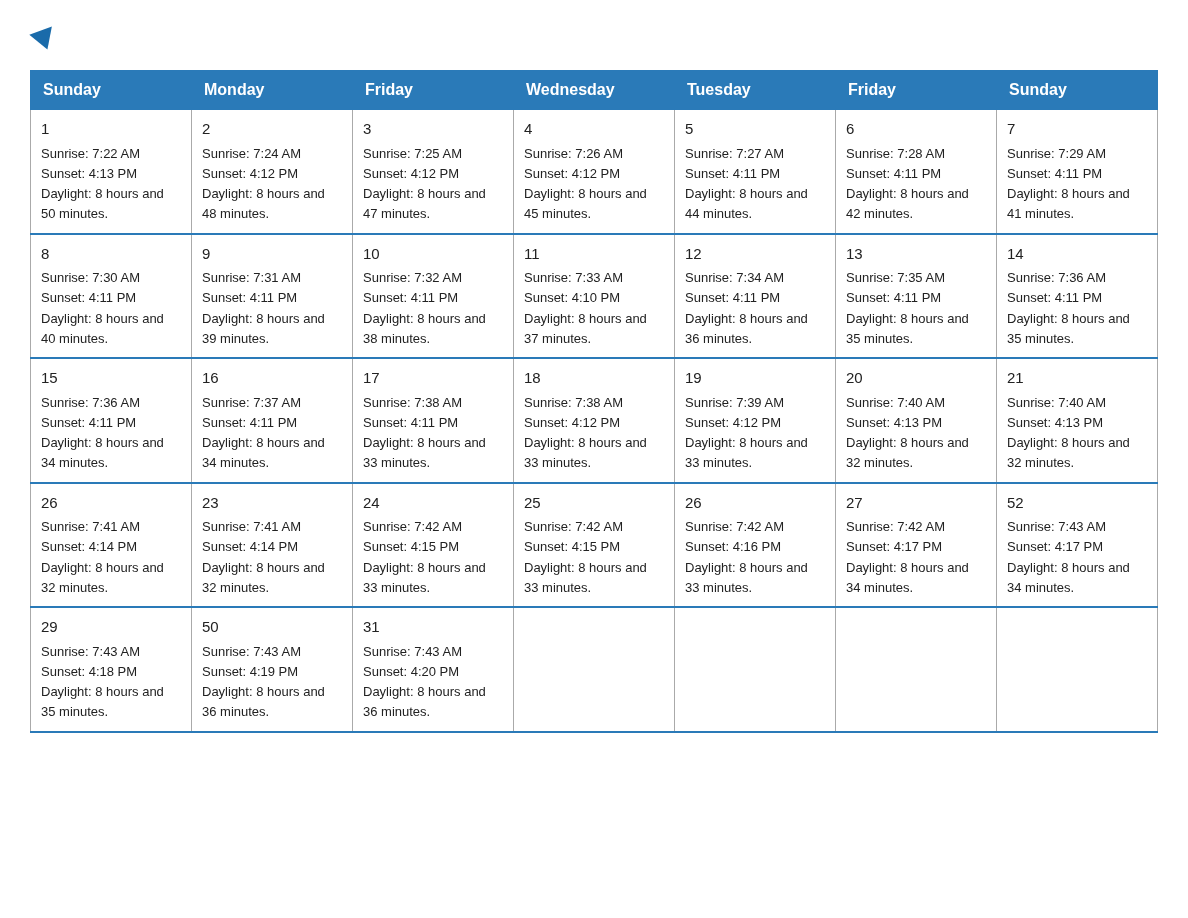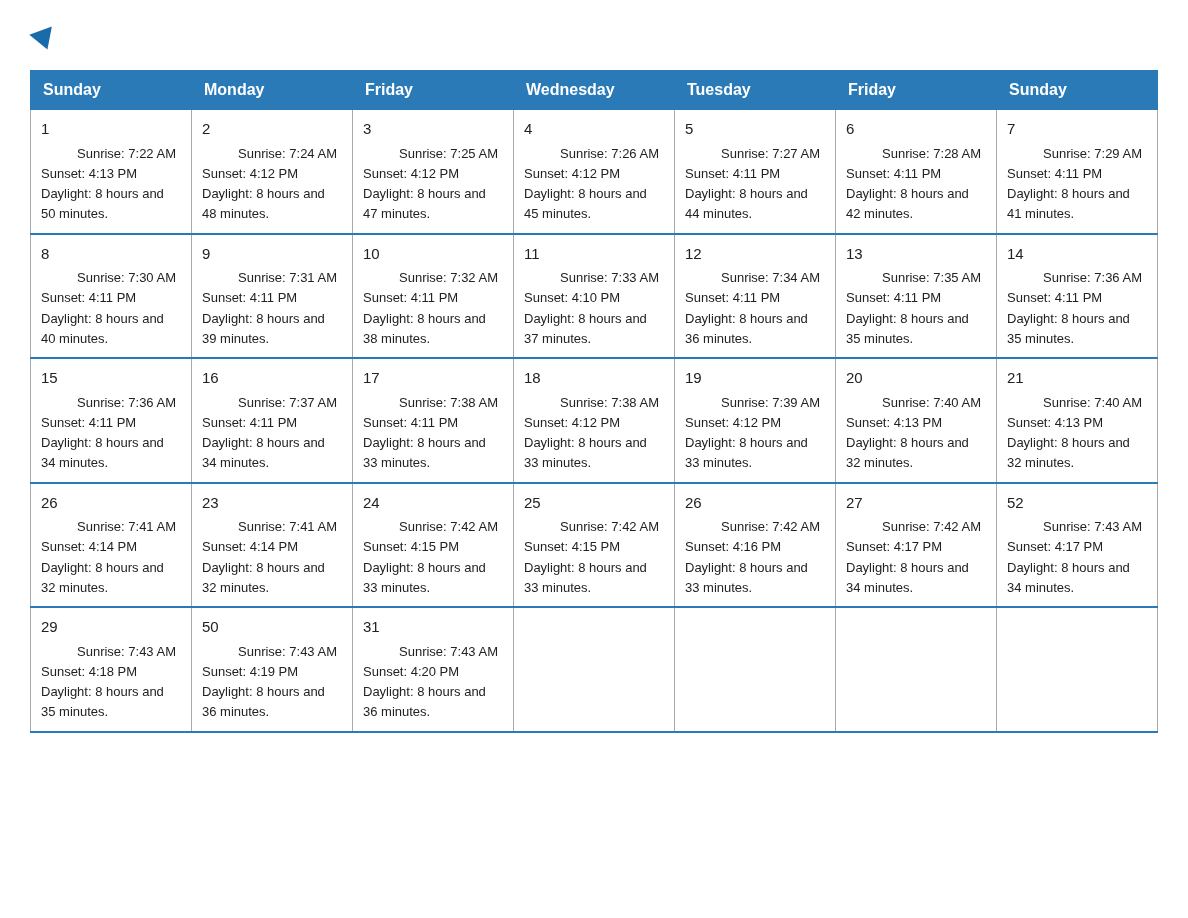--- a/index.html
+++ b/index.html
@@ -90,21 +90,20 @@
     .day-num {
       font-size: 15px;
       font-weight: normal;
       display: block;
       margin-bottom: 3px;
     }
     .day-info {
       font-size: 13px;
       color: #222;
       line-height: 1.55;
-      margin-left: 36px;
     }
     td.empty {
       background: #fff;
     }
   </style>
 </head>
 <body>
 
 <div class="header">
   <div class="logo">

